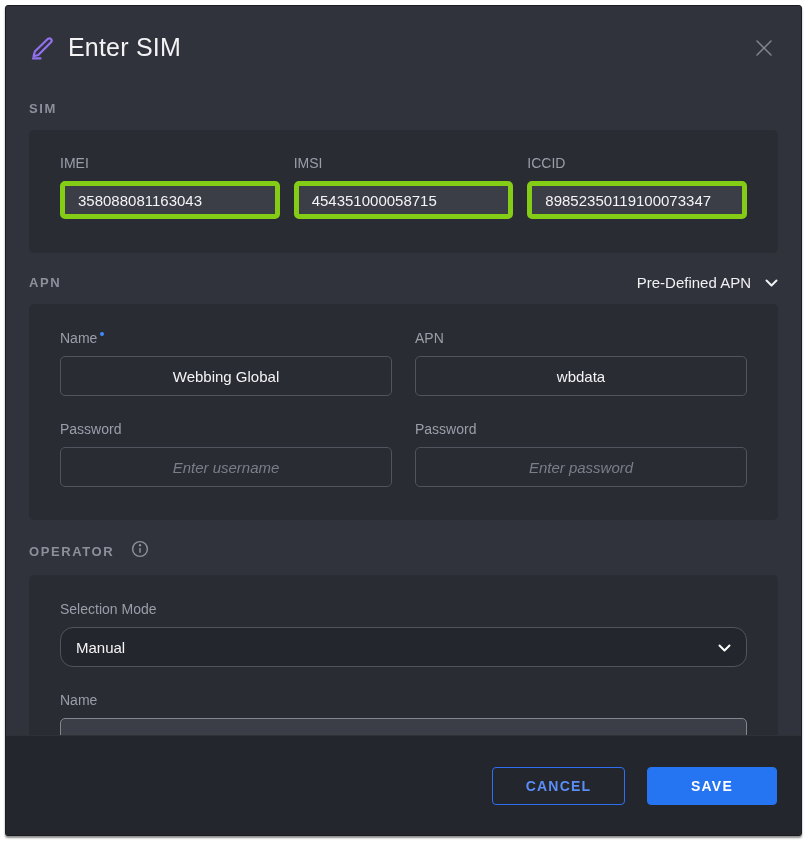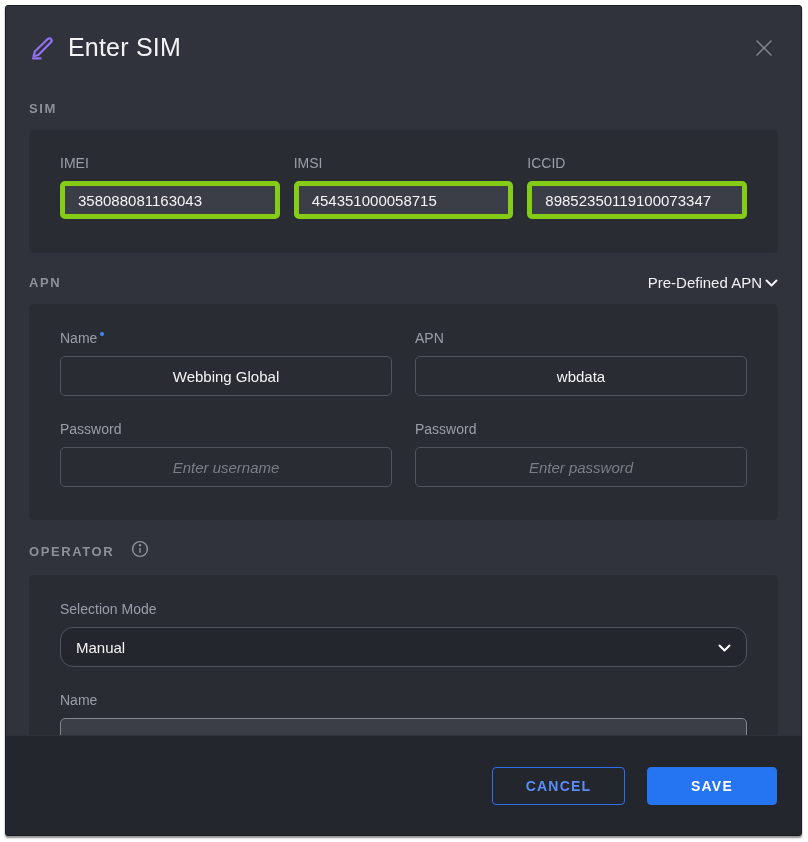--- a/index.html
+++ b/index.html
@@ -37,21 +37,21 @@
   .section-label {
     color:#8d909b; font-size:13px; font-weight:700; letter-spacing:1.6px;
   }
   .sim-label-row { margin-top:37px; }
   .apn-label-row {
     margin-top:21px; display:flex; justify-content:space-between; align-items:center;
   }
   .operator-label-row { margin-top:20px; display:flex; align-items:center; gap:17px; }
 
   .predef-dropdown {
-    display:flex; align-items:center; gap:3px;
+    display:flex; align-items:center; gap:14px;
     color:#f0f1f3; font-size:15px; cursor:pointer;
     background:transparent; border:none; font-family:inherit; padding:0;
   }
 
   
   .card { background:#2a2c34; border-radius:5px; }
   .sim-card {
     margin-top:13px; padding:25px 31px 34px;
     display:grid; grid-template-columns:repeat(3, 1fr); column-gap:14px;
   }

